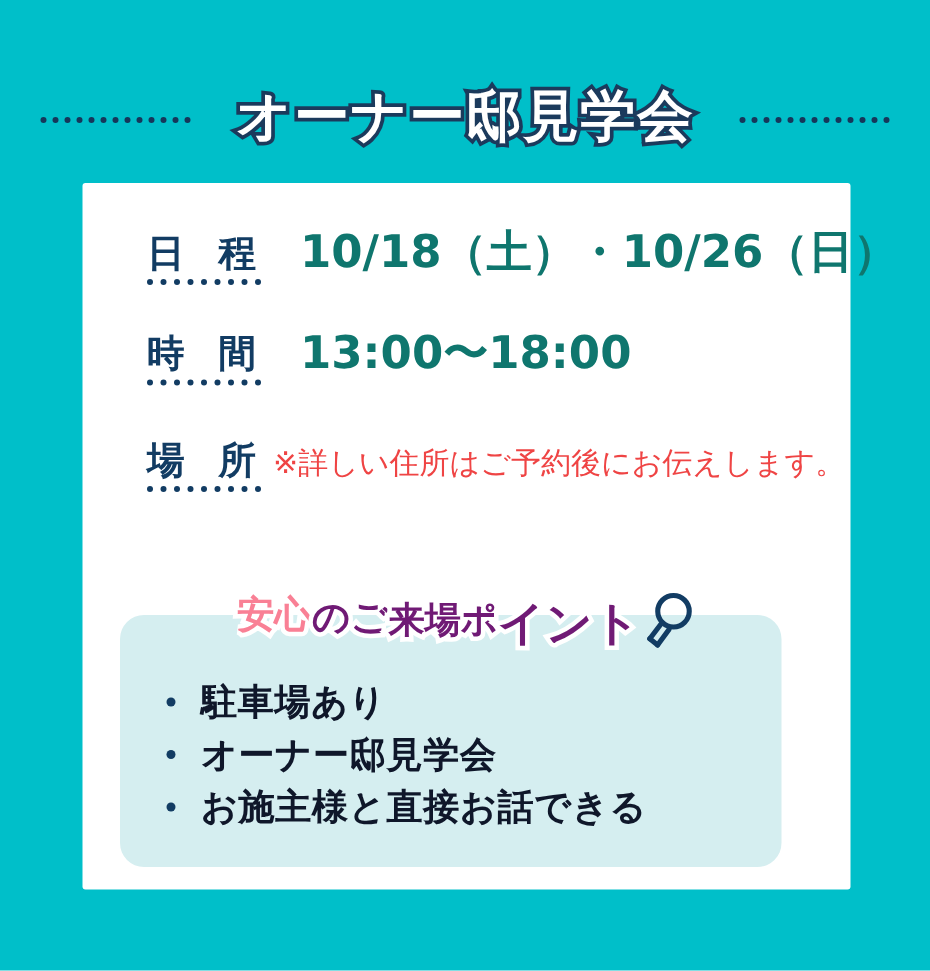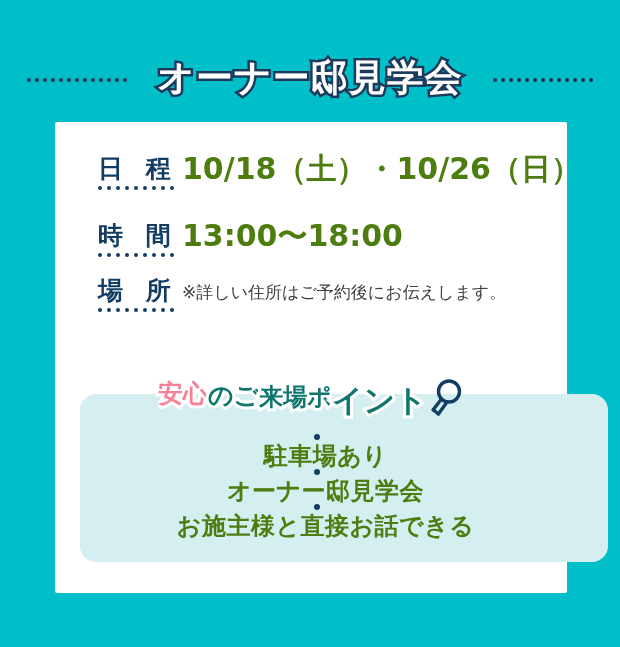--- a/index.html
+++ b/index.html
@@ -72,21 +72,21 @@
 
   
   .info-row {
     position: absolute;
     left: 43px;
     display: flex;
     align-items: flex-start;
   }
   #row-schedule { top: 30px; }
   #row-time     { top: 97px; }
-  #row-place    { top: 152px; }
+  #row-place    { top: 168px; }
 
   .row-label {
     position: relative;
     width: 84px;
     flex: 0 0 84px;
     font-size: 25px;
     font-weight: 700;
     color: #123c63;
     letter-spacing: 7px;
     line-height: 34px;
@@ -103,64 +103,65 @@
     display: block;
     width: 4px;
     height: 4px;
     border-radius: 50%;
     background: #123c63;
   }
 
   .row-value {
     font-size: 30px;
     font-weight: 700;
-    color: #4d7c0f;
+    color: #0f766e;
     line-height: 34px;
     letter-spacing: 0px;
     white-space: nowrap;
+    margin-left: 18px;
   }
   #row-place .row-value { letter-spacing: 1px; }
 
   .row-note {
-    font-size: 17px;
+    font-size: 20px;
     font-weight: 400;
-    color: #404040;
+    color: #ef4444;
     line-height: 24px;
     letter-spacing: 0px;
     margin-top: 6px;
     white-space: nowrap;
   }
 
   
   #points-box {
     position: absolute;
     left: 25px;
-    top: 272px;
-    width: 528px;
+    top: 288px;
+    width: 441px;
     height: 168px;
     background: #d5eef0;
     border-radius: 16px;
   }
 
   #points-heading {
     position: absolute;
     left: 0;
     top: -22px;
     width: 460px;
     height: 44px;
     display: flex;
     align-items: center;
     justify-content: center;
     gap: 0;
     white-space: nowrap;
   }
   .heading-seg {
     font-size: 25px;
     font-weight: 700;
-    color: #0f766e;
+    color: #701a75;
     -webkit-text-stroke: 6px #ffffff;
     paint-order: stroke fill;
     line-height: 1;
   }
   .heading-seg.accent { color: #f98095; }
   .hs1 { transform: translateY(-1px); }
   .hs2 { transform: translateY(1px); }
   .hs3 { transform: translateY(3px); font-size: 24px; }
   .hs4 { transform: translateY(6px); font-size: 31px; }
 
@@ -184,24 +185,23 @@
     padding: 0;
     list-style: none;
   }
   #points-list li {
     display: flex;
     align-items: center;
     height: 35px;
     padding-left: 31px;
     font-size: 24px;
     font-weight: 700;
-    color: #4d7c0f;
+    color: #0f172a;
     letter-spacing: 0.5px;
     white-space: nowrap;
-    flex-direction: column;
   }
   .bullet-dot {
     width: 6px;
     height: 6px;
     border-radius: 50%;
     background: #123c63;
     flex: 0 0 6px;
     margin-right: 17px;
   }
 </style>

